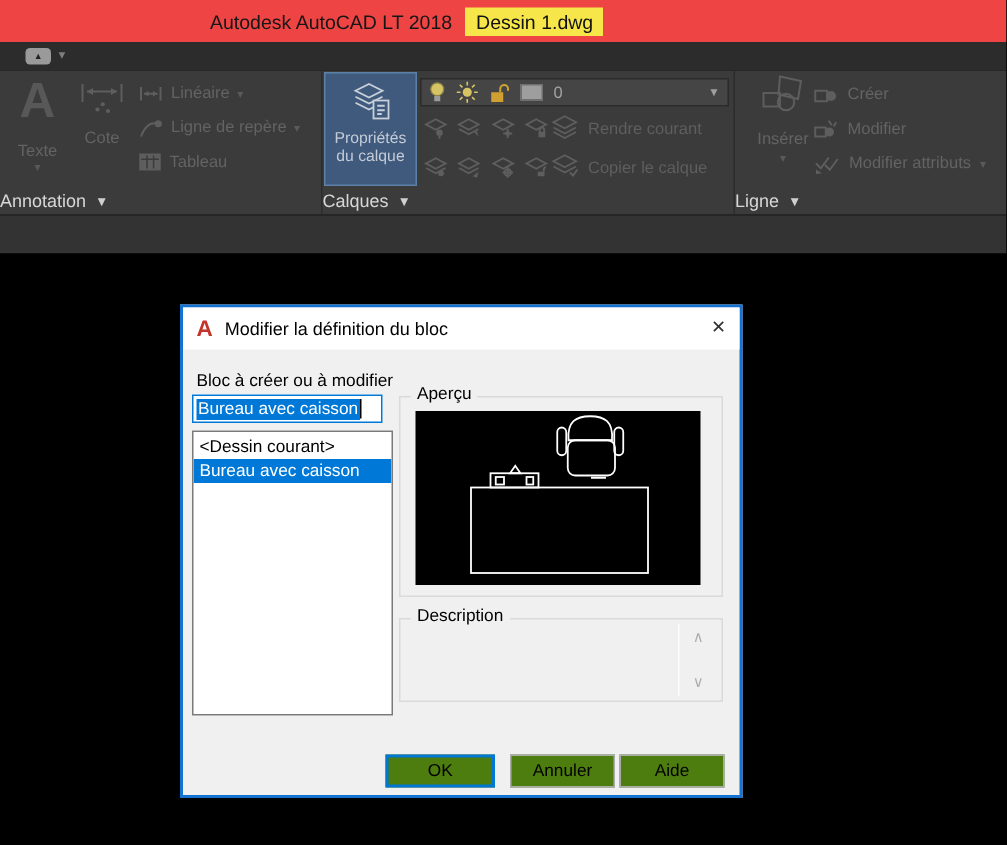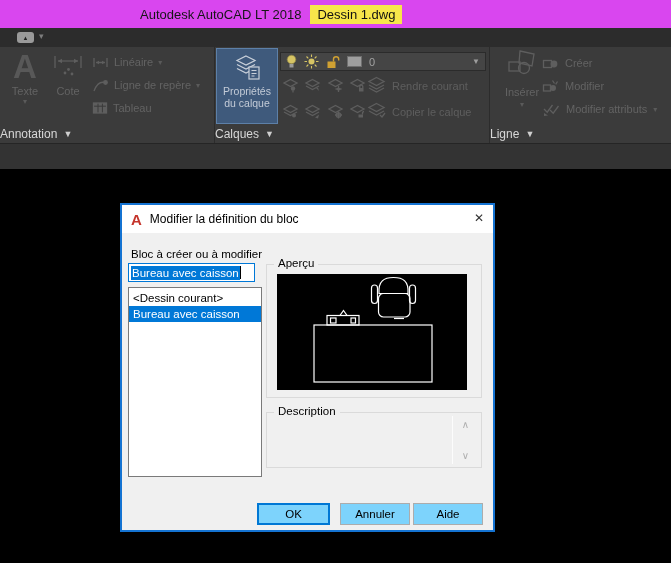--- a/index.html
+++ b/index.html
@@ -1,20 +1,20 @@
 <!DOCTYPE html>
 <html><head>
 <meta charset="utf-8">
 <style>
   * { margin:0; padding:0; box-sizing:border-box; }
   html,body { width:671px; height:563px; }
   body { position:relative; background:#000; font-family:"Liberation Sans", sans-serif; overflow:hidden; }
 
   
-  .titlebar { position:absolute; left:0; top:0; width:671px; height:28px; background:#d946ef; }
+  .titlebar { position:absolute; left:0; top:0; width:671px; height:28px; background:#ef4444; }
   .title-wrap { position:absolute; left:140px; top:5px; display:flex; align-items:center; gap:9px; }
   .app-title { font-size:13px; color:#161616; }
   .doc-title { font-size:13px; color:#111; background:#f7e64a; padding:2px 7px; }
 
   
   .qat { position:absolute; left:0; top:28px; width:671px; height:19px; background:#2c2c2c; }
   .min-ribbon-btn { position:absolute; left:17px; top:4px; width:17px; height:11px; background:#9a9a9a;
                     border-radius:3px; font-size:6px; color:#222; display:flex; align-items:center; justify-content:center; }
   .qat-caret { position:absolute; left:39px; top:3px; font-size:9px; color:#7d7d7d; }
 
@@ -28,21 +28,21 @@
   .panel-footer { position:absolute; left:0; right:0; top:78px; height:18px; display:flex; align-items:center;
                   justify-content:flex-start; gap:6px; font-size:12px; color:#d7d7d7; cursor:default; }
   .panel-footer .ftr-caret { font-size:9px; color:#cfcfcf; }
 
   .dis-label { font-size:11px; color:#636363; }
   .caret-dis { font-size:8px; color:#5a5a5a; }
 
   
   .texte-btn { position:absolute; left:6px; top:3px; width:38px; text-align:center; }
   .big-a { font-size:33px; font-weight:bold; color:#585858; line-height:34px; }
-  .texte-btn .dis-label { display:block; margin-top:1px; }
+  .texte-btn .dis-label { display:block; margin-top:11px; }
   .texte-btn .caret-dis { display:block; margin-top:0px; }
   .cote-btn { position:absolute; left:49px; top:6px; width:38px; text-align:center; }
   .ann-row { position:absolute; left:92px; display:flex; align-items:center; gap:5px; height:18px; }
   .ann-row svg { flex:none; }
 
   
   .layer-props-btn { position:absolute; left:1px; top:1px; width:62px; height:76px; background:#3f5a7c;
                      border:1px solid #5d80a8; text-align:center; }
   .layer-props-btn svg { margin-top:5px; }
   .lp-text { font-size:10.5px; color:#c3cbd7; line-height:12px; }
@@ -84,21 +84,21 @@
   .grp { position:absolute; border:1px solid #dadada; }
   .grp-apercu { left:144px; top:31px; width:216px; height:134px;text-align:right; }
   .grp-desc { left:144px; top:179px; width:216px; height:56px; }
   .grp-legend { position:absolute; top:-8px; left:7px; background:#f0f0f0; padding:0 4px; font-size:11.5px; color:#000; }
   .preview { position:absolute; left:10px; top:9px; width:190px; height:116px; background:#000; }
   .desc-scroll { position:absolute; right:3px; top:3px; bottom:3px; width:26px; border-left:1px solid #fcfcfc; }
   .scroll-arrow { position:absolute; left:0; right:0; text-align:center; font-size:10px; color:#afafaf; }
   .scroll-up { top:3px; }
   .scroll-down { bottom:3px; }
 
-  .dlg-btn { position:absolute; top:270px; height:22px; background:#7dd3fc; border:1px solid #acacac;
+  .dlg-btn { position:absolute; top:270px; height:22px; background:#4d7c0f; border:1px solid #acacac;
              font-size:11.5px; color:#000; display:flex; align-items:center; justify-content:center; cursor:default; }
   .btn-ok { left:135px; width:73px; border:2px solid #0077d4; }
   .btn-annuler { left:218px; width:70px; }
   .btn-aide { left:291px; width:70px; }
 
   
   .ico-dis { stroke:#5e5e5e; fill:none; stroke-width:1.3; }
   .ico-dis-fill { fill:#5e5e5e; stroke:none; }
   .ico-lt { stroke:#c9d0da; fill:none; stroke-width:1.2; }
 </style>

